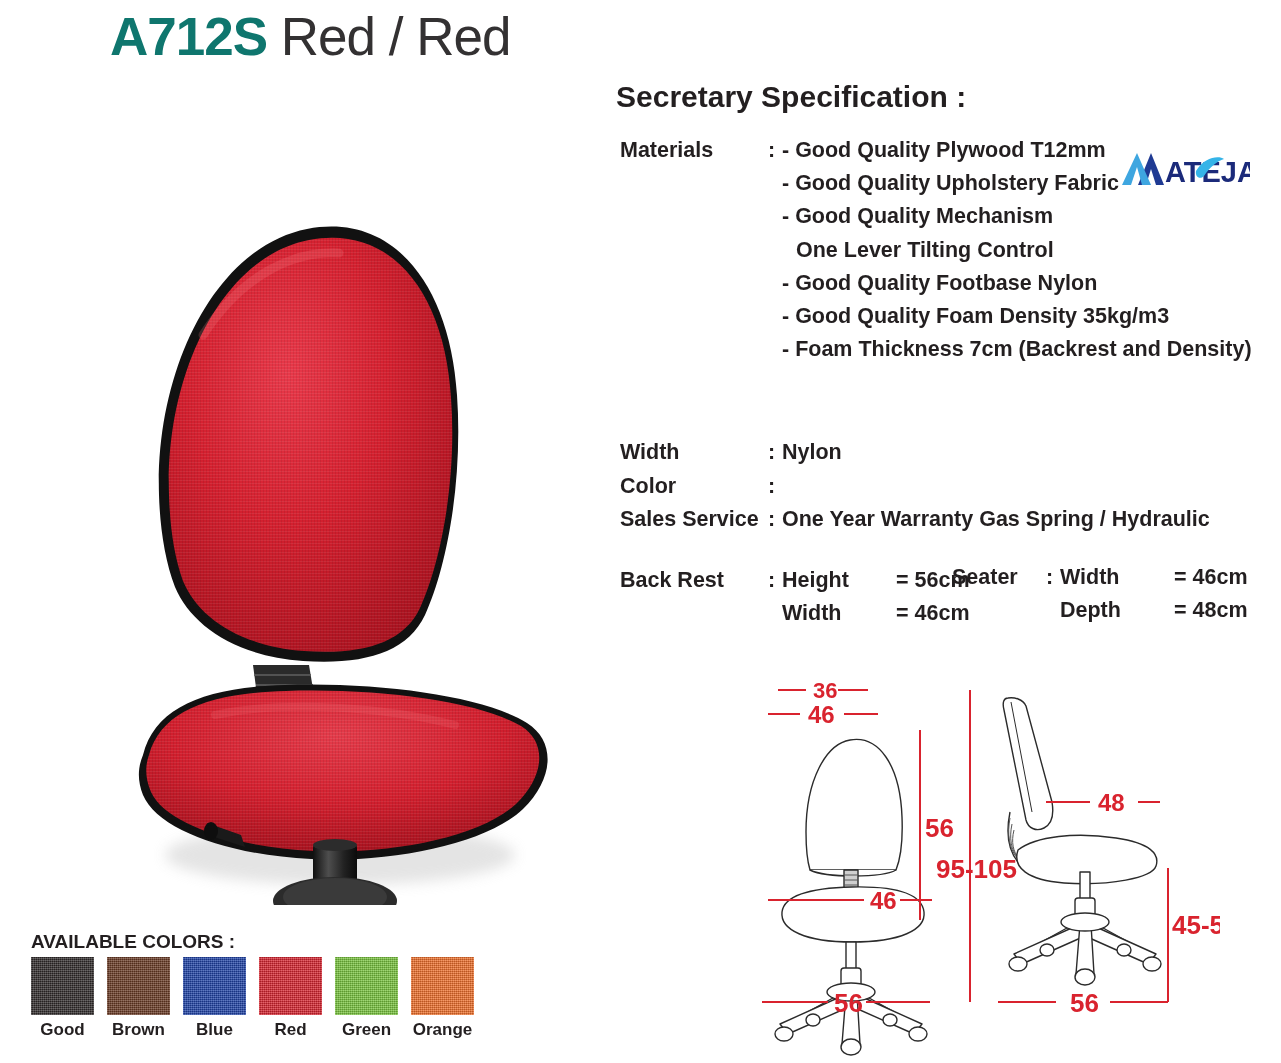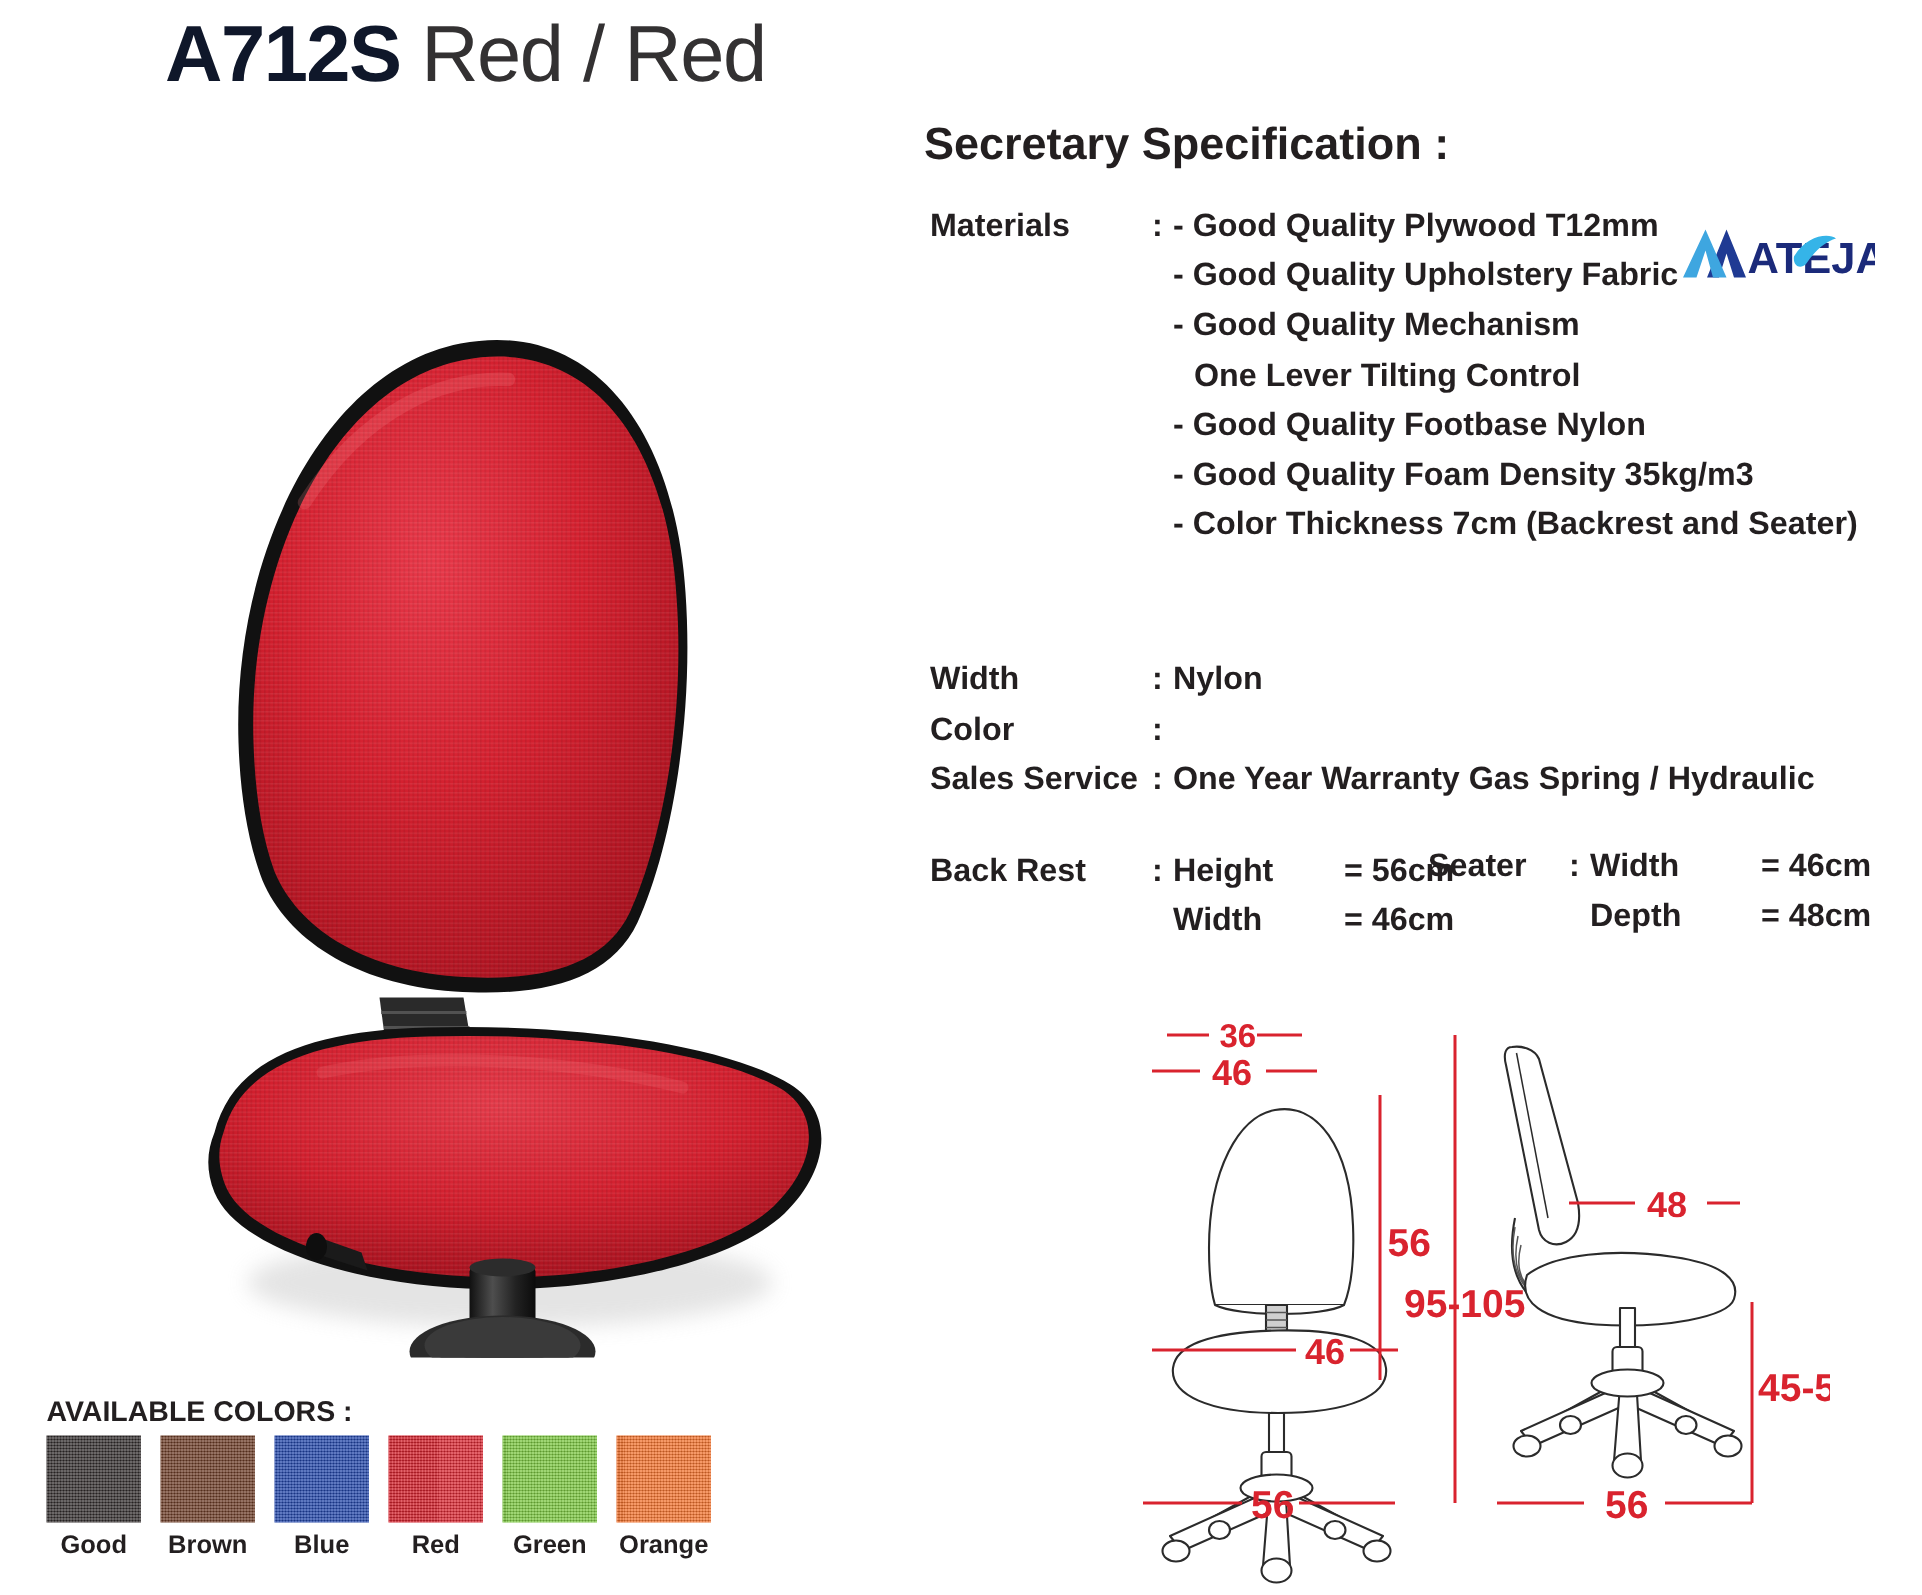--- a/index.html
+++ b/index.html
@@ -68,21 +68,21 @@
   .swatch-label{margin-top:5px;text-align:center;font-size:17px;font-weight:bold;color:#231f20;white-space:nowrap;}
 
   
   #drawings{left:760px;top:672px;width:460px;height:390px;}
   .dimtxt{fill:#d9232e;font-family:"Liberation Sans","DejaVu Sans",sans-serif;font-weight:bold;}
 </style>
 </head>
 <body>
 
 <div id="title" class="abs">
-  <span class="code" style="color: #0f172a;">A712S</span>
+  <span class="code" style="color: #0f766e;">A712S</span>
   <span class="variant" style="color: rgb(51, 49, 50);">Red / Red</span>
 </div>
 
 <div id="chair-photo" class="abs">
   <svg width="470" height="710" viewBox="0 0 470 710" xmlns="http://www.w3.org/2000/svg">
     <defs>
       <radialGradient id="backGrad" cx="42%" cy="33%" r="75%">
         <stop offset="0%" stop-color="#e8394a"></stop>
         <stop offset="48%" stop-color="#d4202f"></stop>
         <stop offset="100%" stop-color="#a8121f"></stop>
@@ -216,21 +216,21 @@
     <span class="mat-text">- Good Quality Footbase Nylon</span>
   </div>
   <div class="mat-row mat-indent">
     <span class="mat-label">&nbsp;</span>
     <span class="mat-colon">&nbsp;</span>
     <span class="mat-text">- Good Quality Foam Density 35kg/m3</span>
   </div>
   <div class="mat-row mat-indent">
     <span class="mat-label">&nbsp;</span>
     <span class="mat-colon">&nbsp;</span>
-    <span class="mat-text">- Color Thickness 7cm (Backrest and Seater)</span>
+    <span class="mat-text">- Foam Thickness 7cm (Backrest and Density)</span>
   </div>
 </div>
 
 <div id="ateja-logo" class="abs">
   <svg width="132" height="46" viewBox="0 0 132 46" xmlns="http://www.w3.org/2000/svg">
 
     <g>
       <path d="M20 38 L33 6 L46 38 L38 38 L33 22 L28 38 Z" fill="#1f3a93"></path>
       <path d="M4 38 L19 6 L33 38 L24 38 L19 20 L13 38 Z" fill="#3ea6e0"></path>
     </g>

